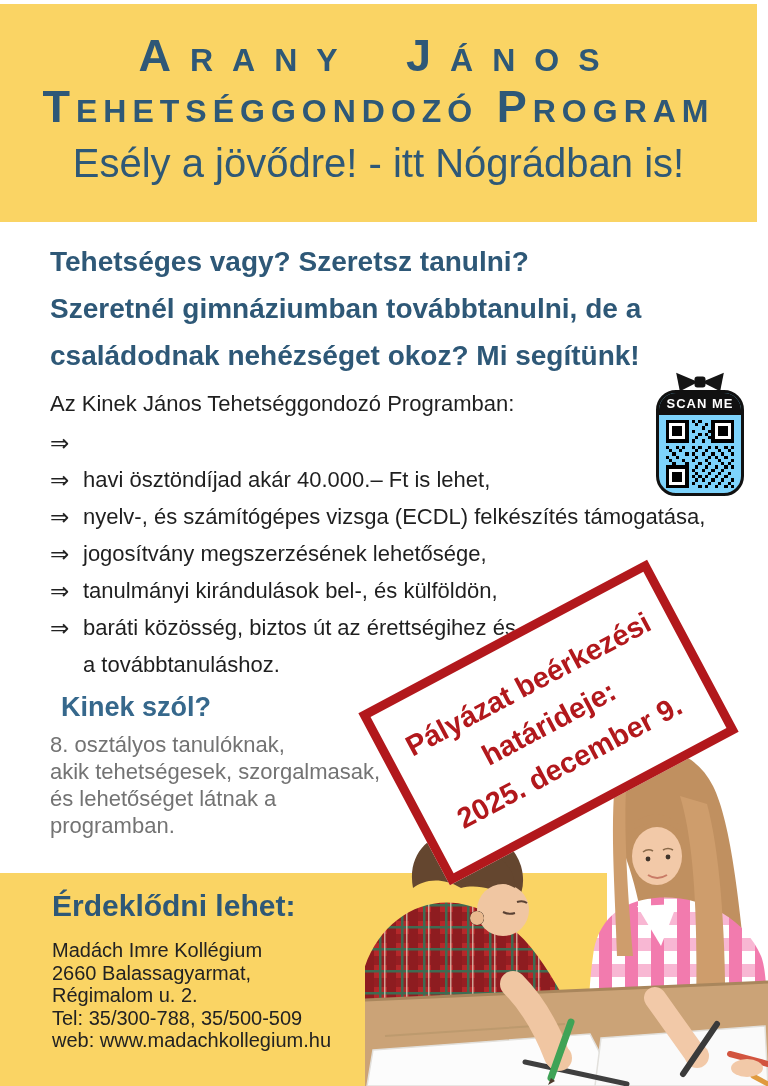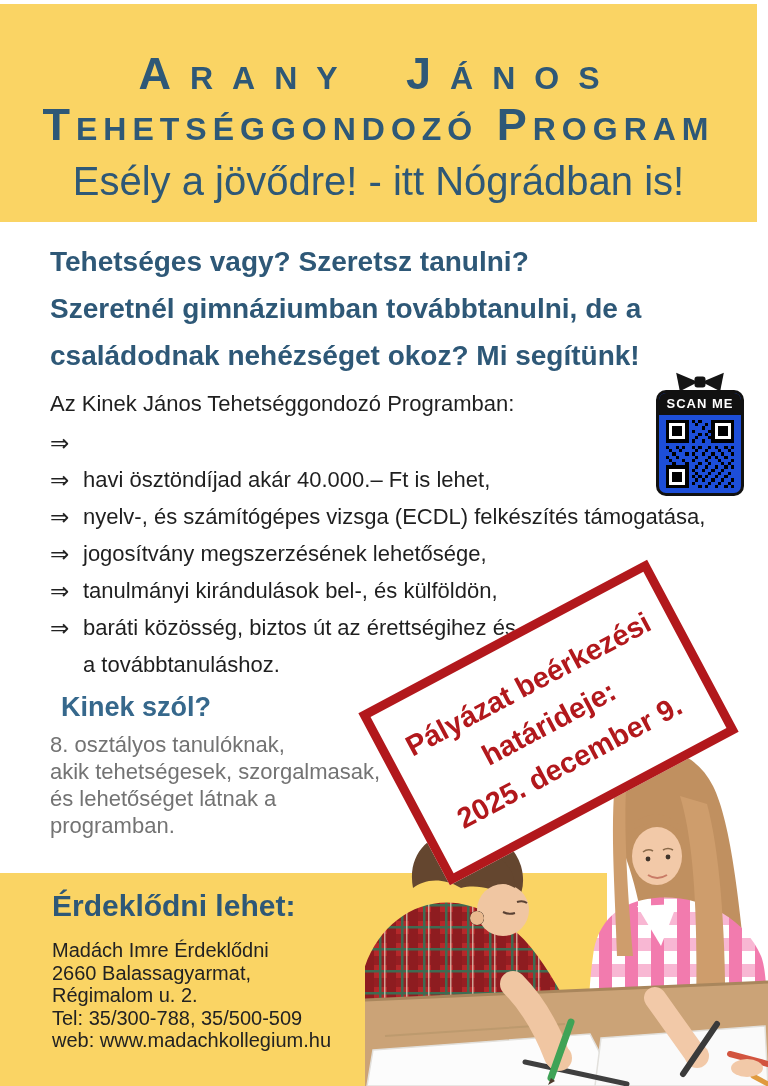--- a/index.html
+++ b/index.html
@@ -1,21 +1,21 @@
 <!DOCTYPE html>
 <html><head>
 <meta charset="utf-8">
 <style>
   html,body{margin:0;padding:0;background:#fff;}
   .page{position:relative;width:768px;height:1086px;background:#ffffff;overflow:hidden;
         font-family:"Liberation Sans",sans-serif;}
 
   
   .header-box{position:absolute;left:0;top:4px;width:757px;height:218px;background:#FAD464;
-              display:flex;flex-direction:column;align-items:center;padding-top:44px;box-sizing:border-box;}
+              display:flex;flex-direction:column;align-items:center;padding-top:26px;box-sizing:border-box;}
   .title-line{font-weight:bold;font-variant:small-caps;color:#2E5877;font-size:45px;line-height:51px;white-space:nowrap;}
   .t1{letter-spacing:19px;word-spacing:18px;}
   .t2{letter-spacing:6px;}
   .subtitle{margin-top:9px;font-size:40px;line-height:44px;color:#2E5877;}
 
   
   .intro{position:absolute;left:50px;top:238px;font-size:28px;font-weight:bold;color:#2E5877;line-height:47px;white-space:nowrap;}
 
   
   .lead{position:absolute;left:50px;top:391px;font-size:22px;color:#1F1F1F;}
@@ -24,21 +24,21 @@
   .arrow{width:33px;flex:0 0 33px;font-size:23px;color:#222;font-family:"DejaVu Sans",sans-serif;}
   .row.cont .arrow{visibility:hidden;}
 
   
   .kinek-h{position:absolute;left:61px;top:692px;font-size:27px;font-weight:bold;color:#36688C;}
   .kinek-p{position:absolute;left:50px;top:731px;font-size:22px;line-height:27px;color:#737373;}
 
   
   .qr-tag{position:absolute;left:656px;top:371px;width:88px;z-index:5;text-align:center;}
   .bow{display:block;margin:0 auto -3px auto;}
-  .tag{border:3px solid #111;border-radius:10px;background:#1d4ed8;overflow:hidden;}
+  .tag{border:3px solid #111;border-radius:20px;background:#7dd3fc;overflow:hidden;}
   .tag-label{background:#111;color:#fff;font-size:13px;font-weight:bold;letter-spacing:1px;padding:3px 0 4px;}
   .qr{display:block;margin:5px auto;width:68px;height:68px;}
 
   
   .stamp{position:absolute;left:385px;top:625px;width:327px;height:195px;transform:rotate(-28deg);
          background:#fff;border:9px solid #B2181C;box-sizing:border-box;z-index:30;
          display:flex;flex-direction:column;align-items:center;justify-content:center;}
   .stamp-line{font-size:29px;font-weight:bold;color:#B2181C;line-height:44px;white-space:nowrap;}
 
   
@@ -125,21 +125,21 @@
           <rect x="1" y="15" width="5" height="5" fill="#fff"></rect>
           <rect x="2" y="16" width="3" height="3" fill="#000"></rect>
         <path fill="#000" d="M8 0h1v1h-1zM10 0h1v1h-1zM9 1h1v1h-1zM12 1h1v1h-1zM11 2h1v1h-1zM8 3h1v1h-1zM13 3h1v1h-1zM10 4h1v1h-1zM12 4h1v1h-1zM9 5h1v1h-1zM13 5h1v1h-1zM8 6h1v1h-1zM11 6h1v1h-1zM0 8h1v1h-1zM3 8h1v1h-1zM5 8h1v1h-1zM8 8h1v1h-1zM10 8h1v1h-1zM13 8h1v1h-1zM15 8h1v1h-1zM18 8h1v1h-1zM20 8h1v1h-1zM1 9h1v1h-1zM4 9h1v1h-1zM9 9h1v1h-1zM12 9h1v1h-1zM16 9h1v1h-1zM19 9h1v1h-1zM2 10h1v1h-1zM6 10h1v1h-1zM8 10h1v1h-1zM11 10h1v1h-1zM14 10h1v1h-1zM17 10h1v1h-1zM20 10h1v1h-1zM0 11h1v1h-1zM3 11h1v1h-1zM9 11h1v1h-1zM13 11h1v1h-1zM15 11h1v1h-1zM18 11h1v1h-1zM1 12h1v1h-1zM5 12h1v1h-1zM8 12h1v1h-1zM12 12h1v1h-1zM16 12h1v1h-1zM20 12h1v1h-1zM2 13h1v1h-1zM6 13h1v1h-1zM10 13h1v1h-1zM13 13h1v1h-1zM17 13h1v1h-1zM19 13h1v1h-1zM9 14h1v1h-1zM12 14h1v1h-1zM15 14h1v1h-1zM18 14h1v1h-1zM20 14h1v1h-1zM8 15h1v1h-1zM11 15h1v1h-1zM14 15h1v1h-1zM17 15h1v1h-1zM9 16h1v1h-1zM13 16h1v1h-1zM16 16h1v1h-1zM19 16h1v1h-1zM8 17h1v1h-1zM10 17h1v1h-1zM12 17h1v1h-1zM15 17h1v1h-1zM18 17h1v1h-1zM9 18h1v1h-1zM11 18h1v1h-1zM14 18h1v1h-1zM17 18h1v1h-1zM20 18h1v1h-1zM8 19h1v1h-1zM13 19h1v1h-1zM16 19h1v1h-1zM19 19h1v1h-1zM10 20h1v1h-1zM12 20h1v1h-1zM15 20h1v1h-1zM18 20h1v1h-1zM20 20h1v1h-1z"></path>
       </svg>
     </div>
   </div>
 
   <div class="footer-box">
     <div class="footer-h">Érdeklődni lehet:</div>
     <div class="footer-lines">
-      <div>Madách Imre Érdeklődni</div>
+      <div>Madách Imre Kollégium</div>
       <div>2660 Balassagyarmat,</div>
       <div>Régimalom u. 2.</div>
       <div>Tel: 35/300-788, 35/500-509</div>
       <div>web: www.madachkollegium.hu</div>
     </div>
   </div>
 
   <svg class="kids" width="403" height="460" viewBox="0 0 403 460">
     <defs>
       <pattern id="redplaid" width="22" height="22" patternUnits="userSpaceOnUse">

